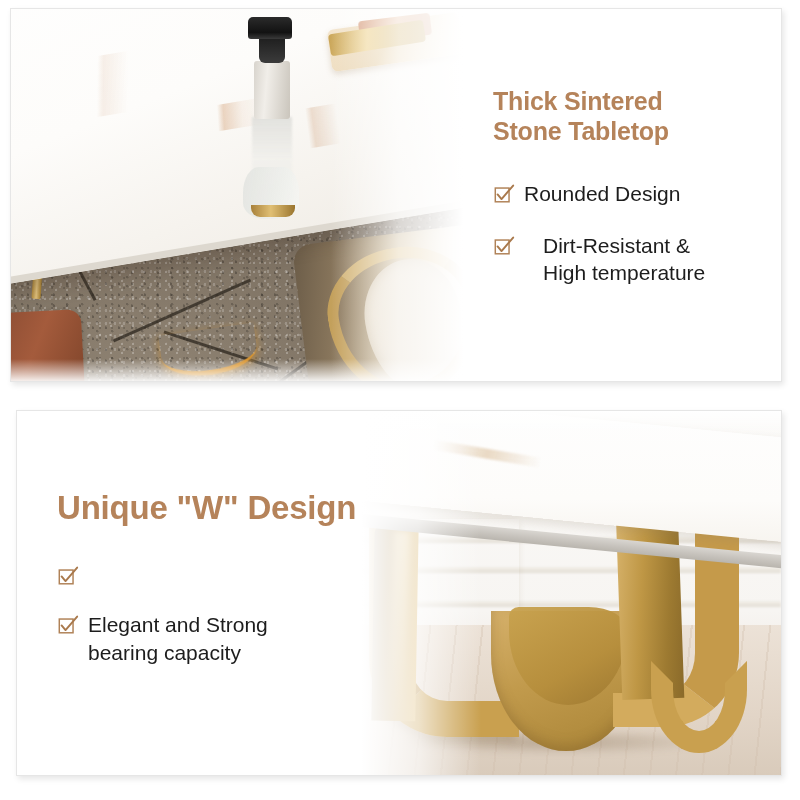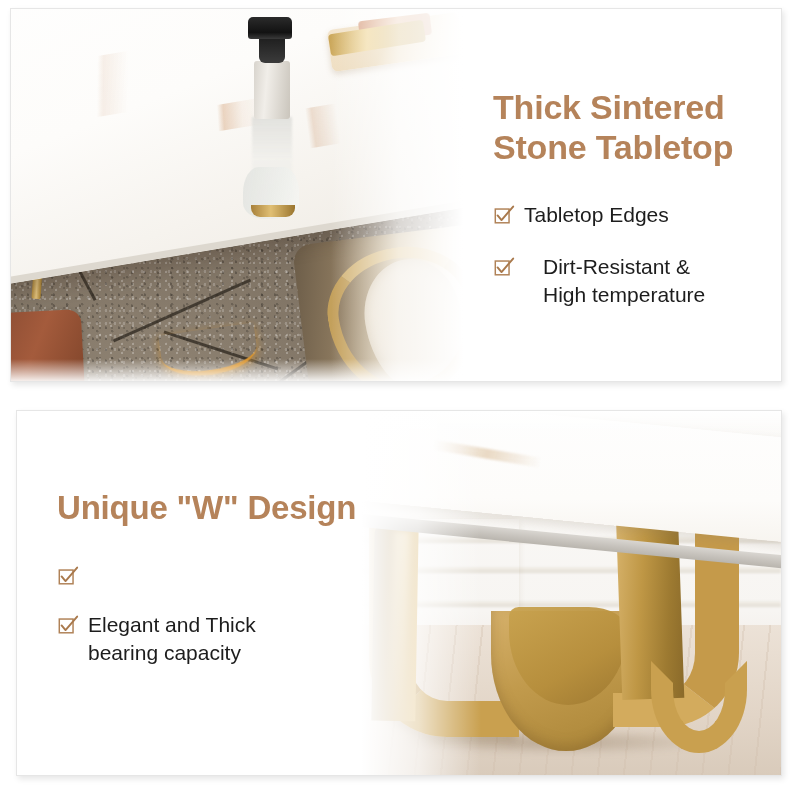--- a/index.html
+++ b/index.html
@@ -57,21 +57,21 @@
 
   
   .headline {
     color: #b5835a;
     font-weight: bold;
     letter-spacing: -0.2px;
     line-height: 1.18;
     white-space: pre-line;
   }
 
-  #headline-top { font-size: 34px; }
+  #headline-top { font-size: 25px; }
   #headline-bottom { font-size: 33px; }
 
   .bullet-list { list-style: none; }
 
   .bullet {
     display: flex;
     align-items: flex-start;
     gap: 9px;
   }
 
@@ -599,21 +599,21 @@
 Stone Tabletop</h2>
 
       <ul class="bullet-list">
         <li class="bullet">
           <span class="check-icon">
             <svg viewBox="0 0 24 24" width="22" height="22">
               <rect x="2.5" y="5.5" width="15" height="15" fill="none" stroke="#b08257" stroke-width="1.6"></rect>
               <path d="M5 12.5 L9.3 17.5 L22 2.8" fill="none" stroke="#a9794c" stroke-width="2.1" stroke-linecap="round" stroke-linejoin="round"></path>
             </svg>
           </span>
-          <span class="bullet-text">Tabletop Edges</span>
+          <span class="bullet-text">Rounded Design</span>
         </li>
 
         <li class="bullet">
           <span class="check-icon">
             <svg viewBox="0 0 24 24" width="22" height="22">
               <rect x="2.5" y="5.5" width="15" height="15" fill="none" stroke="#b08257" stroke-width="1.6"></rect>
               <path d="M5 12.5 L9.3 17.5 L22 2.8" fill="none" stroke="#a9794c" stroke-width="2.1" stroke-linecap="round" stroke-linejoin="round"></path>
             </svg>
           </span>
           <span class="bullet-text">Dirt-Resistant &amp;
@@ -666,20 +666,20 @@
           </span>
         </li>
 
         <li class="bullet">
           <span class="check-icon">
             <svg viewBox="0 0 24 24" width="22" height="22">
               <rect x="2.5" y="5.5" width="15" height="15" fill="none" stroke="#b08257" stroke-width="1.6"></rect>
               <path d="M5 12.5 L9.3 17.5 L22 2.8" fill="none" stroke="#a9794c" stroke-width="2.1" stroke-linecap="round" stroke-linejoin="round"></path>
             </svg>
           </span>
-          <span class="bullet-text">Elegant and Thick
+          <span class="bullet-text">Elegant and Strong
 bearing capacity</span>
         </li>
       </ul>
     </div>
   </section>
 
 </div>
 
 </body></html>

